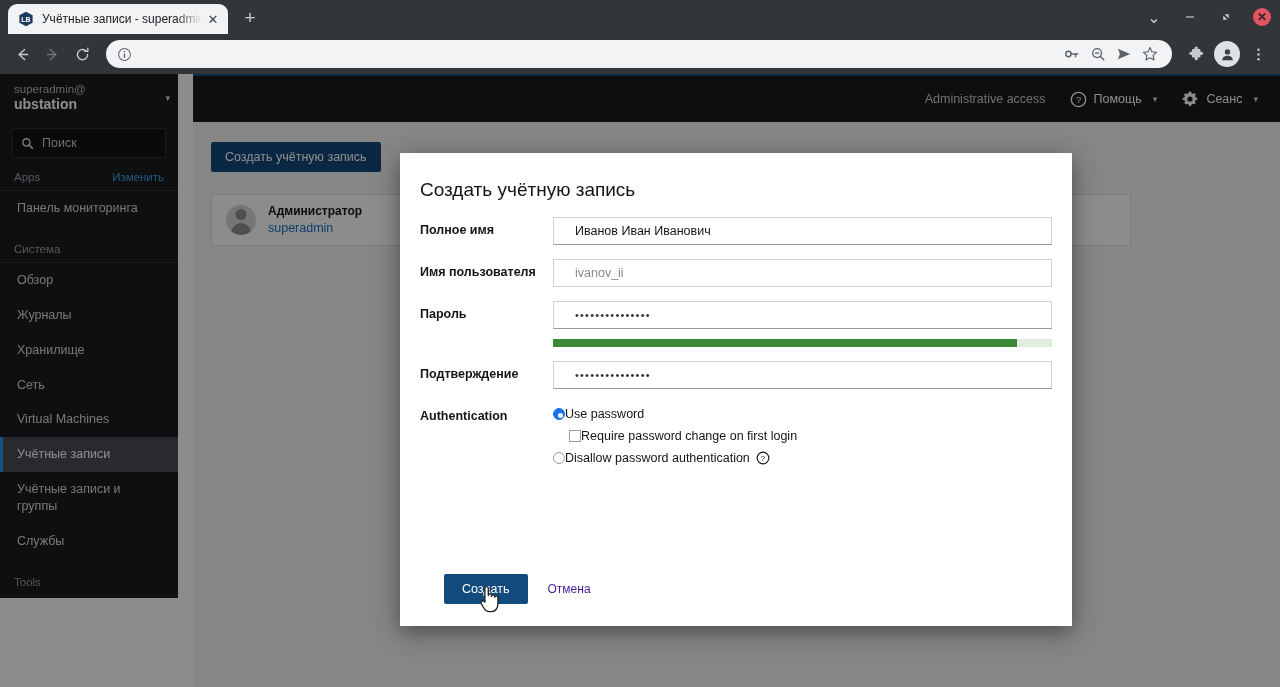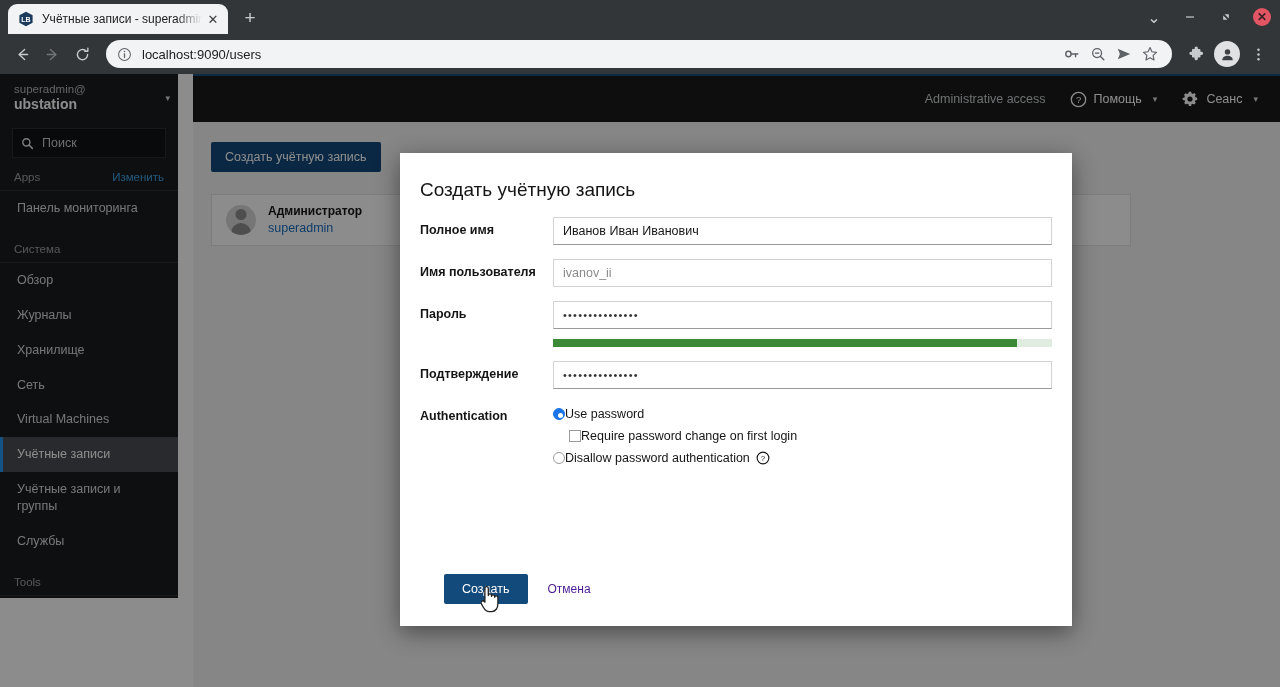--- a/index.html
+++ b/index.html
@@ -218,21 +218,21 @@
     font-weight: normal;
   }
   .form { padding: 0 20px; }
   .row { display: flex; align-items: flex-start; margin-bottom: 14px; }
   .row-label {
     width: 133px; flex: 0 0 133px; font-size: 12.5px; font-weight: bold;
     color: #151515; padding-top: 6px;
   }
   .fld {
     flex: 1; height: 28px; border: 1px solid #d2d2d2; border-bottom-color: #9a9a9a;
-    display: flex; align-items: center; padding: 0 9px;
+    display: flex; align-items: center; padding: 0 21px;
     font-size: 12.5px; color: #151515; background: #fff;
   }
   .fld.placeholder { color: #8a8a8a; border-bottom-color: #d2d2d2; }
   .fld.pw { letter-spacing: 1.2px; font-size: 11px; color: #333; }
   .meter-row { display: flex; margin-bottom: 14px; margin-top: -4px; }
   .meter-spacer { width: 133px; flex: 0 0 133px; }
   .meter { flex: 1; height: 8px; background: #dfecdf; }
   .meter-fill { height: 8px; background: #3c8a37; }
   .auth-row { display: flex; align-items: flex-start; margin-bottom: 6px; }
   .auth-col { flex: 1; }
@@ -329,21 +329,20 @@
     </div>
 
     <div class="omnibox">
       <span class="omni-info">
         <svg width="15" height="15" viewBox="0 0 16 16">
             <circle cx="8" cy="8" r="6.3" fill="none" stroke="currentColor" stroke-width="1.1"></circle>
             <circle cx="8" cy="4.8" r="0.85" fill="currentColor"></circle>
             <rect x="7.3" y="6.6" width="1.4" height="5" rx="0.5" fill="currentColor"></rect>
           </svg>
       </span>
-      <span class="omni-url">localhost:9090/users</span>
       <span class="omni-actions">
         <span class="omni-act">
           <svg width="16" height="16" viewBox="0 0 18 18">
               <circle cx="5" cy="9" r="3" fill="none" stroke="currentColor" stroke-width="1.6"></circle>
               <line x1="8" y1="9" x2="15.5" y2="9" stroke="currentColor" stroke-width="1.6" stroke-linecap="round"></line>
               <line x1="13" y1="9" x2="13" y2="12" stroke="currentColor" stroke-width="1.6" stroke-linecap="round"></line>
             </svg>
         </span>
         <span class="omni-act">
           <svg width="16" height="16" viewBox="0 0 18 18">

